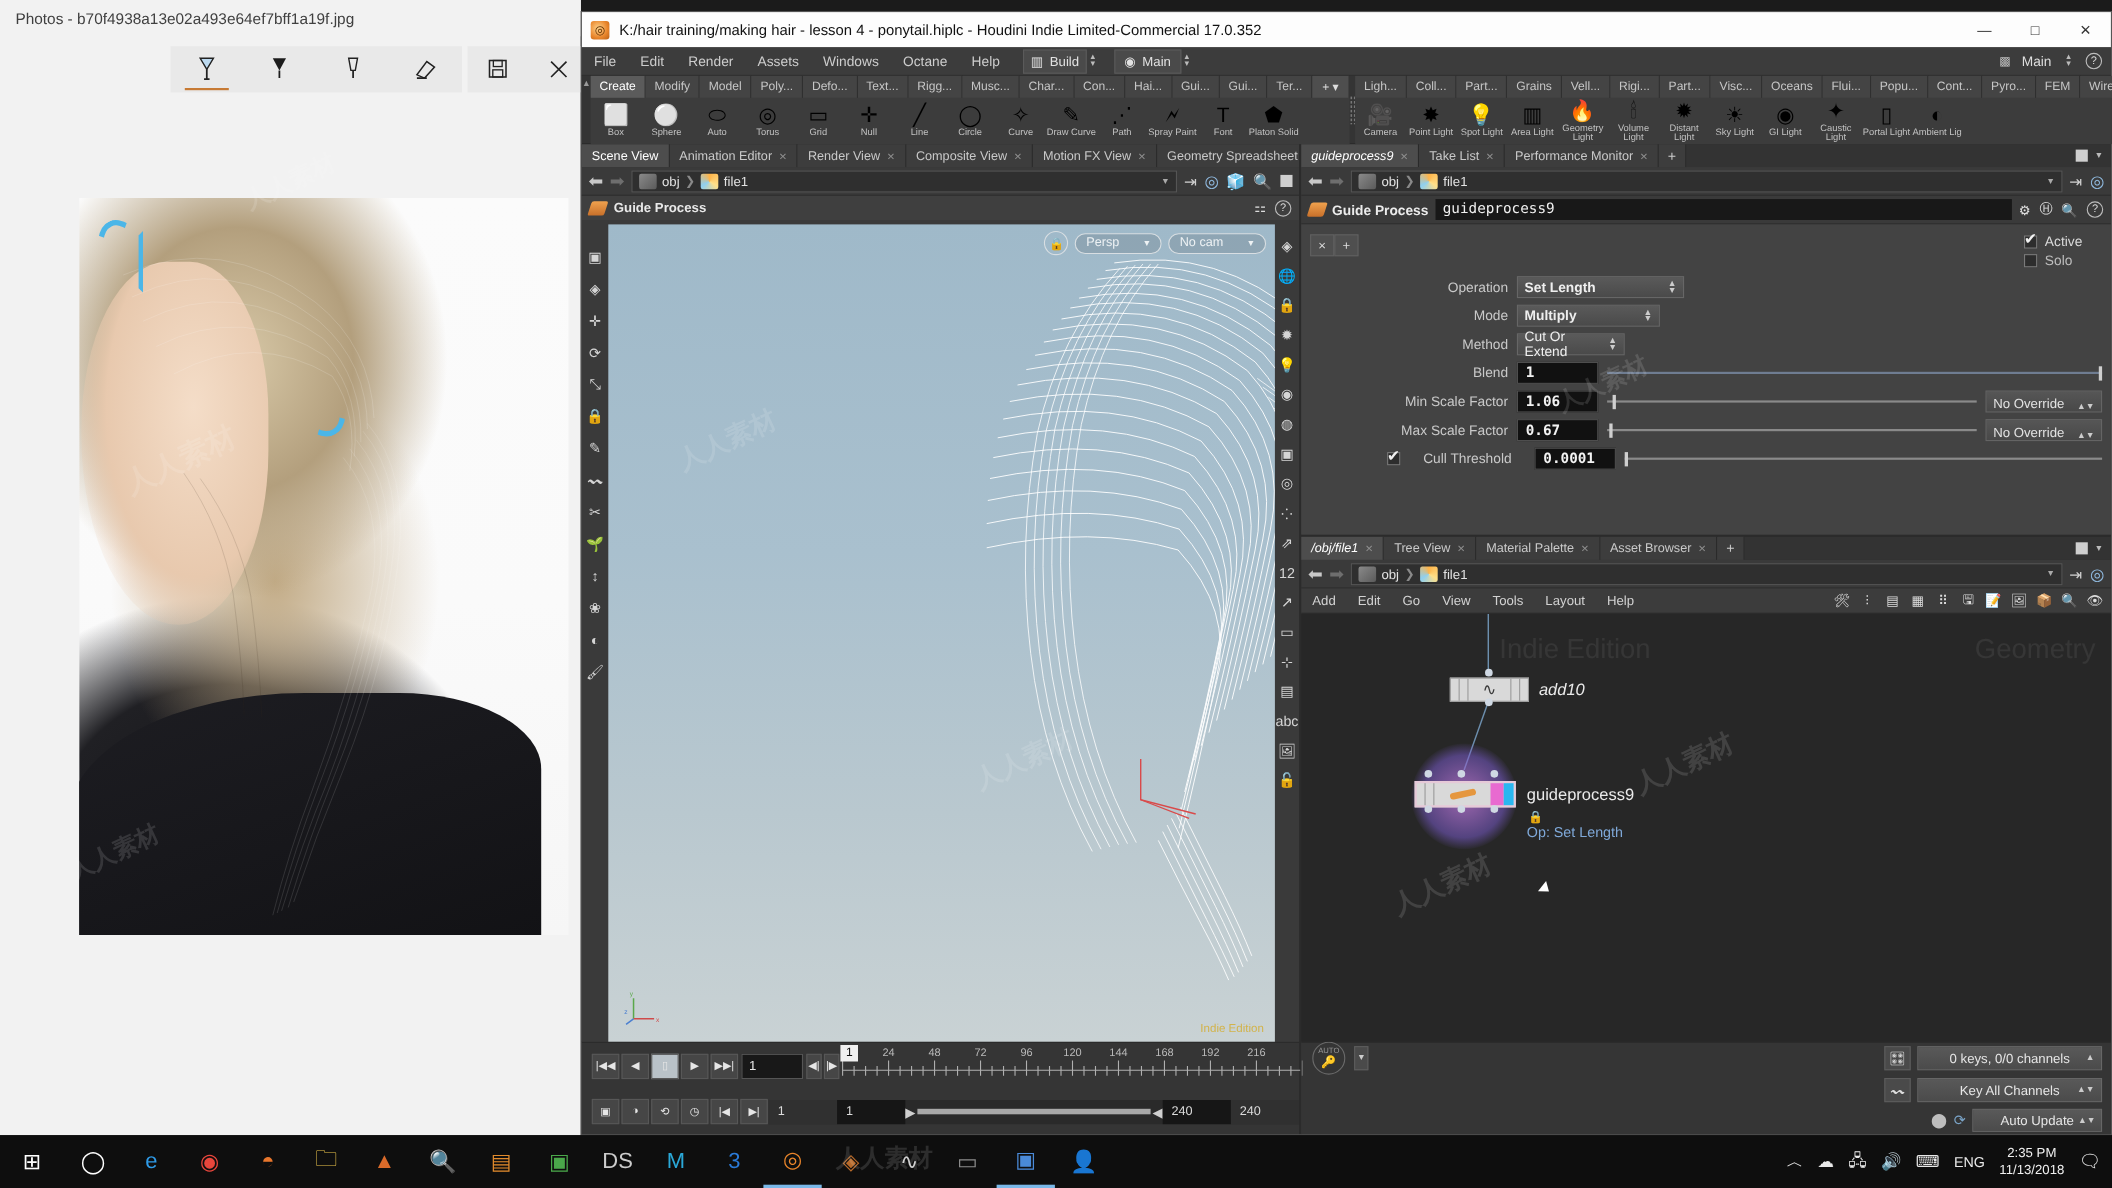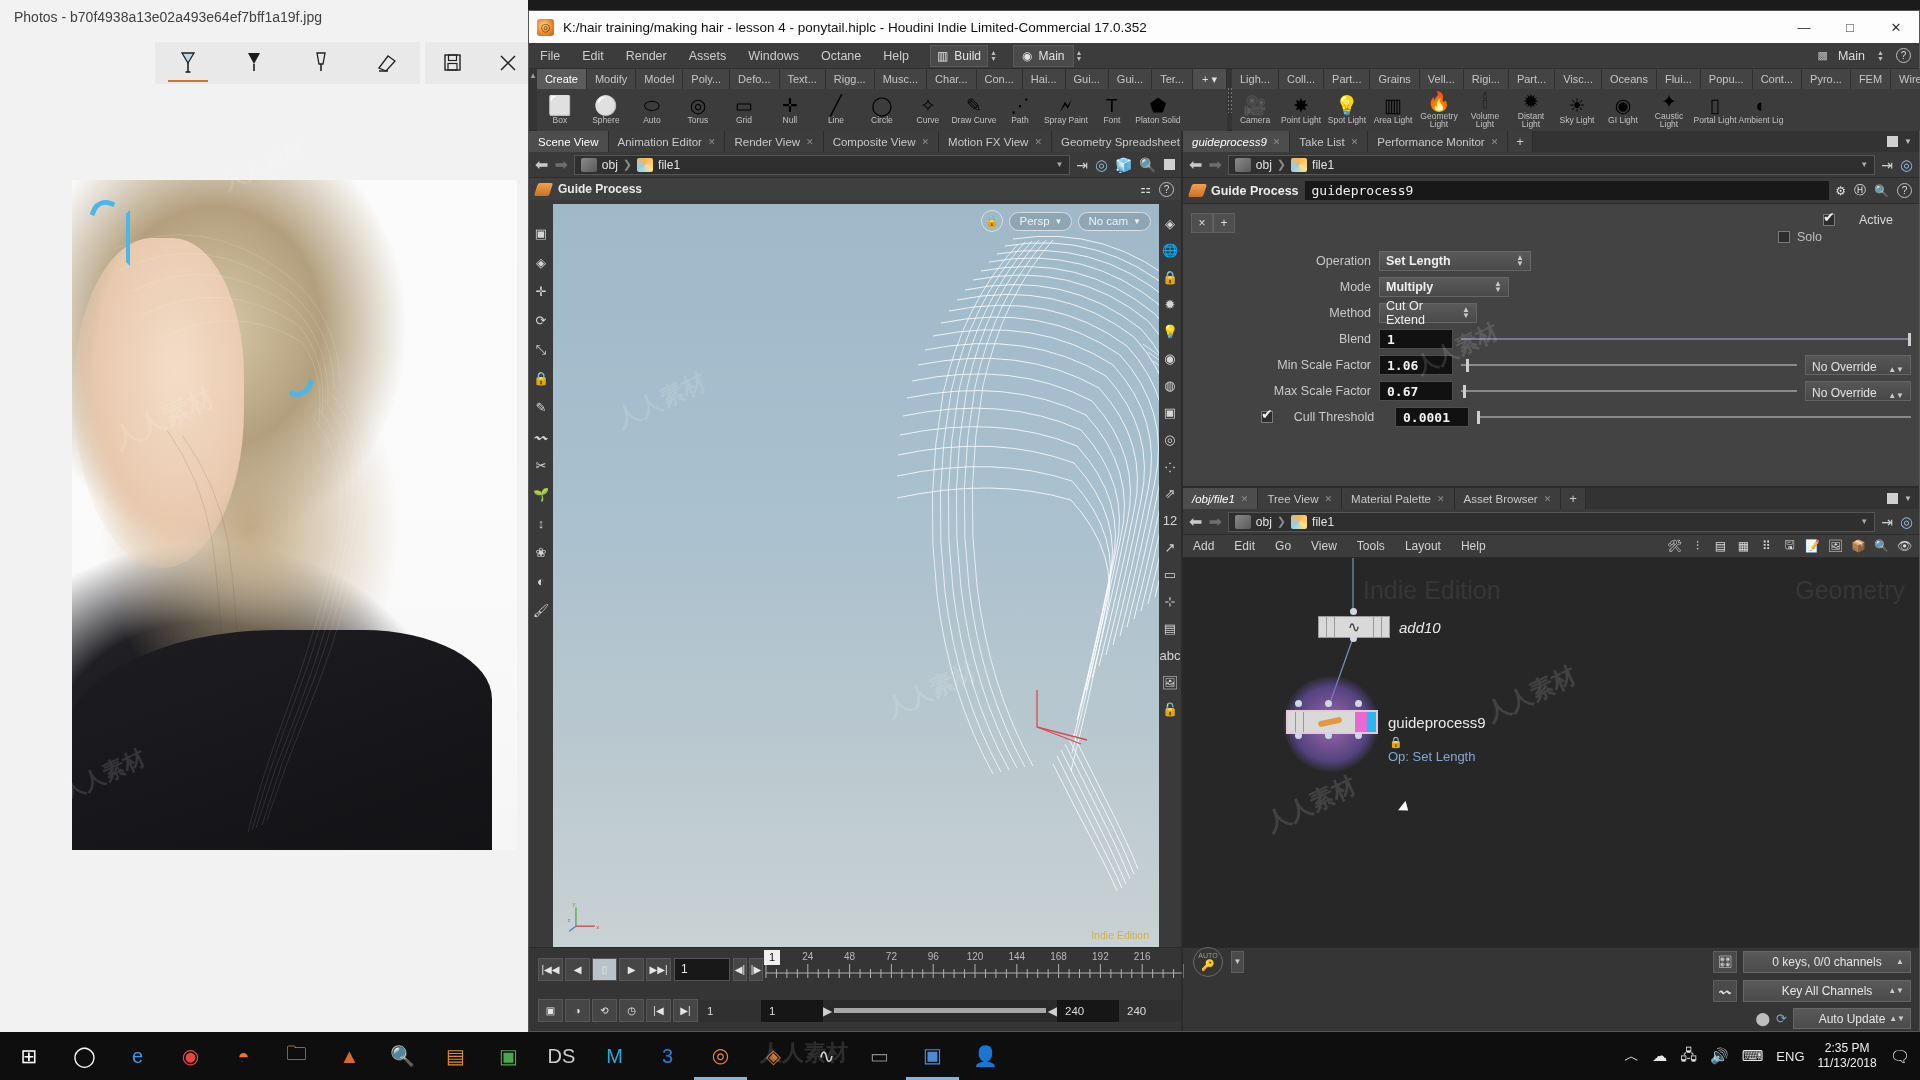--- a/index.html
+++ b/index.html
@@ -113,21 +113,21 @@
   .vph-title { color:#e9e9e9; font-size:12px; font-weight:bold; }
   .vph-right { margin-left:auto; display:flex; align-items:center; gap:8px; }
   .circ-q { width:15px; height:15px; border:1.4px solid #bdbdbd; border-radius:50%; color:#ddd;
     font-size:10px; display:flex; align-items:center; justify-content:center; }
 
   .vparea { flex:1; display:flex; min-height:0; position:relative; }
   .viewport { flex:1; margin:4px 0 0 24px; position:relative; overflow:hidden;
     background:linear-gradient(180deg,#9fb9c9 0%, #a9c0ce 40%, #b9c8cf 72%, #c9d2d4 100%); }
   .vp-ovl { position:absolute; right:8px; top:6px; display:flex; gap:6px; align-items:center; }
   .pill { height:19px; border:1.3px solid #d8dee2; border-radius:10px; color:#eef2f4;
-    font-size:11.5px; display:flex; align-items:center; padding:0 9px; gap:5px; background:rgba(80,95,105,0.22);}
+    font-size:11.5px; display:flex; align-items:center; padding:0 9px; gap:21px; background:rgba(80,95,105,0.22);}
   .lockpill { width:22px; height:22px; border:1.3px solid #d8dee2; border-radius:50%;
     display:flex; align-items:center; justify-content:center; color:#eef2f4; font-size:11px; }
   .vp-axis { position:absolute; left:14px; bottom:14px; width:40px; height:34px; }
   .vp-indie { position:absolute; right:10px; bottom:6px; color:#d2b34a; font-size:10.5px; }
   .vp-right-toolcol { width:22px; background:#3a3a3a; display:flex; flex-direction:column;
     align-items:center; padding-top:14px; gap:8px; }
   .vtool { width:19px; height:19px; display:flex; align-items:center; justify-content:center;
     color:#d5d5d5; font-size:13px; }
   .vp-left-toolcol { position:absolute; left:0; top:0; width:24px; bottom:0; background:#3a3a3a;
     display:flex; flex-direction:column; align-items:center; padding-top:24px; gap:10px; }
@@ -836,21 +836,21 @@
             </div>
           </div>
 
           <div class="pp-body">
             <div style="display:flex;align-items:flex-start;">
               <div class="rowbtns">
                 <div class="rb">×</div>
                 <div class="rb">+</div>
               </div>
               <div style="margin-left:auto;display:flex;flex-direction:column;gap:3px;">
-                <div style="display:flex;align-items:center;gap:24px;margin-left:45px;">
+                <div style="display:flex;align-items:center;gap:7px;">
                   <span class="chk on"></span>
                   <span style="color:#d9d9d9;font-size:12.5px;">Active</span>
                 </div>
                 <div style="display:flex;align-items:center;gap:7px;">
                   <span class="chk"></span>
                   <span style="color:#bdbdbd;font-size:12.5px;">Solo</span>
                 </div>
               </div>
               <div style="width:18px;"></div>
             </div>

